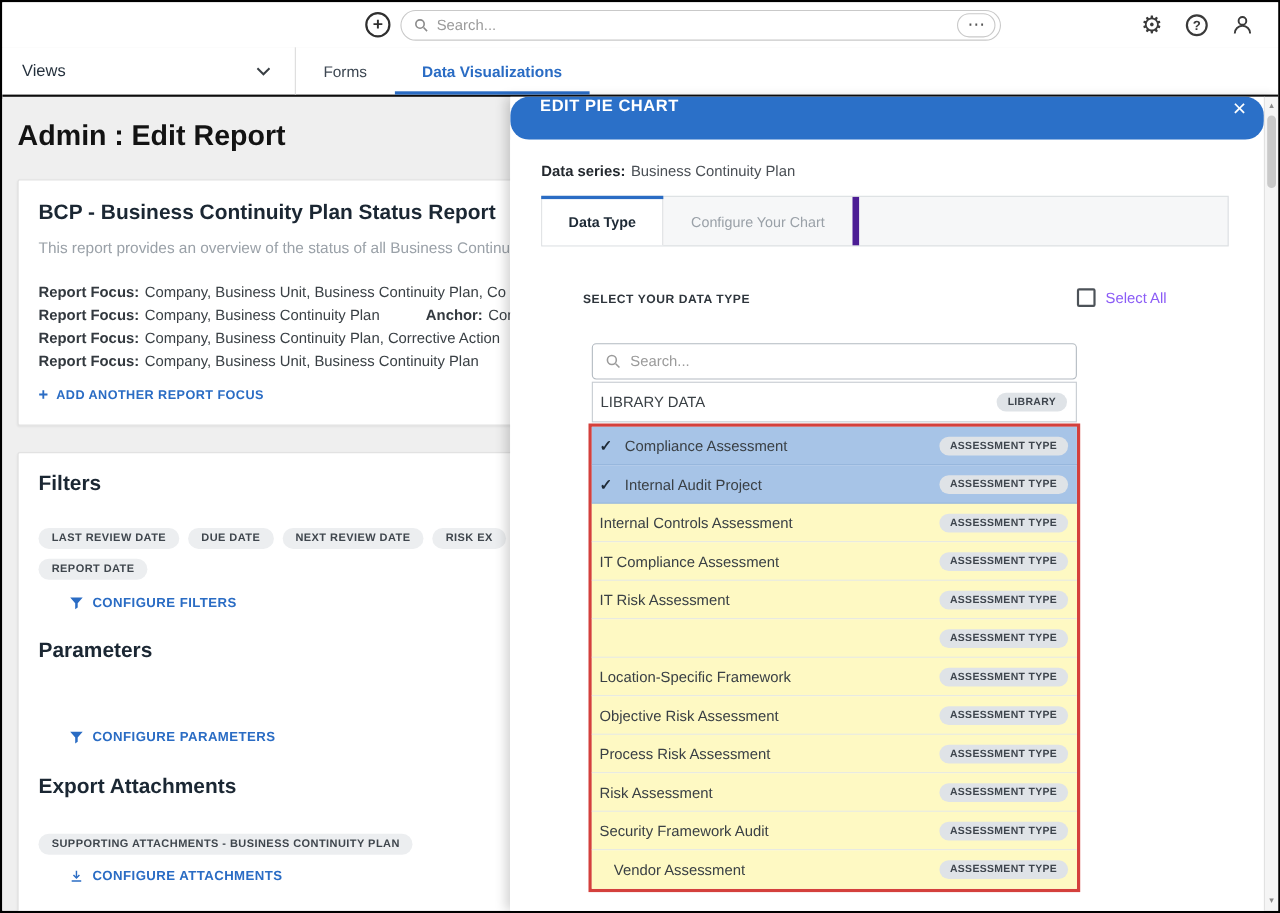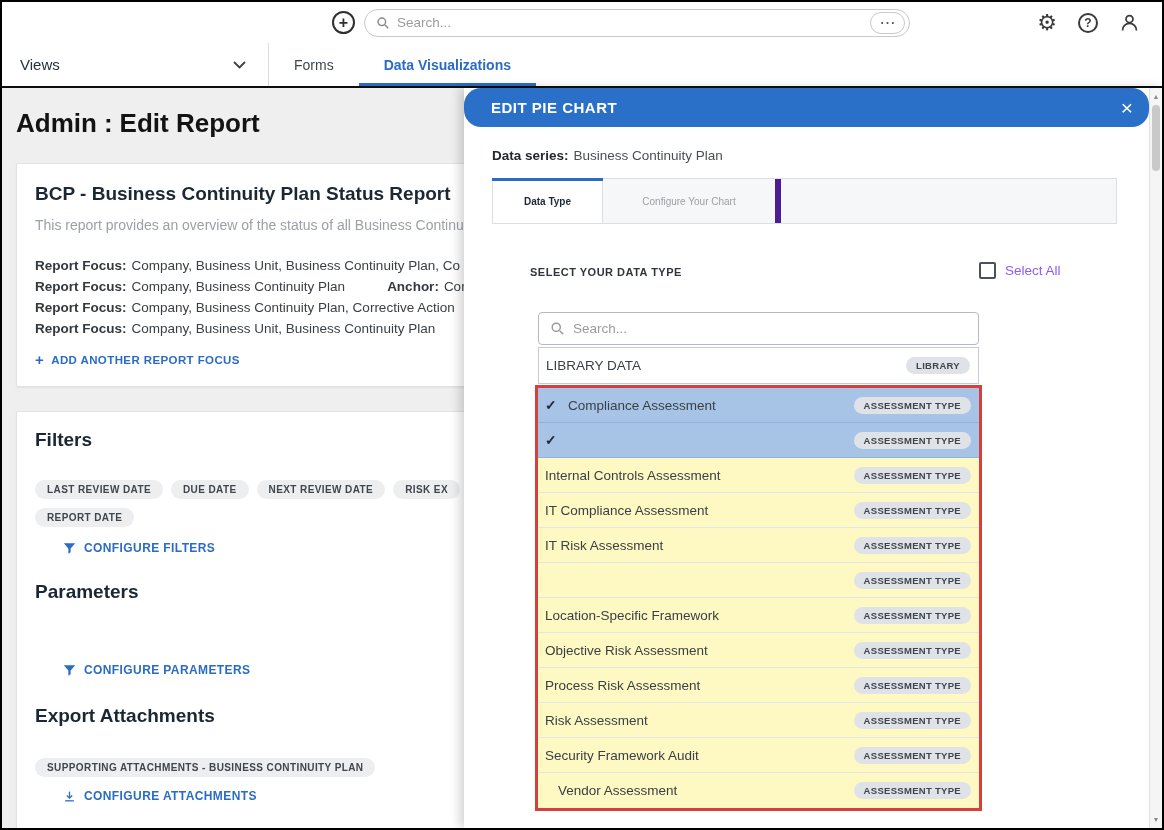--- a/index.html
+++ b/index.html
@@ -69,30 +69,30 @@
   .cfg-link { display:flex; align-items:center; gap:8px; color:#2a6cc4; font-size:12px;
               font-weight:700; letter-spacing:.4px; margin-left:28px; cursor:pointer; width:fit-content; }
   .mt12 { margin-top:12px; } .mt26 { margin-top:26px; } .mt28 { margin-top:28px; }
   .mt30 { margin-top:30px; } .mt38 { margin-top:60px; } .mt10 { margin-top:10px; }
 
   
   .modal { position:absolute; left:462px; top:86px; right:0; bottom:0; display:flex;
            box-shadow:-4px 0 10px rgba(0,0,0,.18); z-index:10; }
   .modal-main { flex:1; display:flex; flex-direction:column; background:#fff; min-width:0; }
   .modal-header { height:39px; background:#2b70c8; color:#fff; display:flex;
-                  align-items:center; padding:0 16px 0 27px; flex:0 0 39px;border-radius:17px; }
+                  align-items:flex-start; padding:0 16px 0 27px; flex:0 0 39px;border-radius:17px; }
   .modal-title { font-size:15px; font-weight:700; letter-spacing:.5px; }
   .modal-close { margin-left:auto; font-size:21px; line-height:1; cursor:pointer; }
   .modal-body { flex:1; padding:21px 32px 0 28px; position:relative; overflow:hidden;
                 background:#fff; }
   .data-series { font-size:13.5px; color:#4a4f55; }
   .data-series b { color:#23282e; margin-right:5px; }
   .modal-tabs { margin-top:15px; display:flex; height:46px; background:#f6f7f8;
                 border:1px solid #dcdfe2; }
-  .mtab { display:flex; align-items:center; justify-content:center; font-size:10px;
+  .mtab { display:flex; align-items:center; justify-content:center; font-size:13px;
           cursor:pointer; position:relative;text-align:center; }
   .mtab.active { width:110px; background:#fff; color:#1d2935; font-weight:700;
                  border-right:1px solid #dcdfe2; }
   .mtab.active::before { content:""; position:absolute; left:-1px; right:-1px; top:-1px;
                          height:3px; background:#2a6cc4; }
   .mtab.inactive { width:178px; color:#9aa1a8; border-right:6px solid #4c1d95; }
   .select-row { position:relative; margin-top:40px; height:18px; }
   .select-label { position:absolute; left:38px; top:2px; font-size:11px; font-weight:700;
                   letter-spacing:.5px; color:#2e353c; }
   .select-all { position:absolute; left:487px; top:-2px; display:flex; align-items:center;
@@ -255,20 +255,21 @@
 
         <div class="red-box">
           <div>
               <div class="list-row selected">
                 <span class="check">✓</span>
                 <span class="row-label">Compliance Assessment</span>
                 <span class="pill">ASSESSMENT TYPE</span>
               </div>
               <div class="list-row selected">
                 <span class="check">✓</span>
+                <span class="row-label">Internal Audit Project</span>
                 <span class="pill">ASSESSMENT TYPE</span>
               </div>
               <div class="list-row">
                 <span class="row-label">Internal Controls Assessment</span>
                 <span class="pill">ASSESSMENT TYPE</span>
               </div>
               <div class="list-row">
                 <span class="row-label">IT Compliance Assessment</span>
                 <span class="pill">ASSESSMENT TYPE</span>
               </div>

